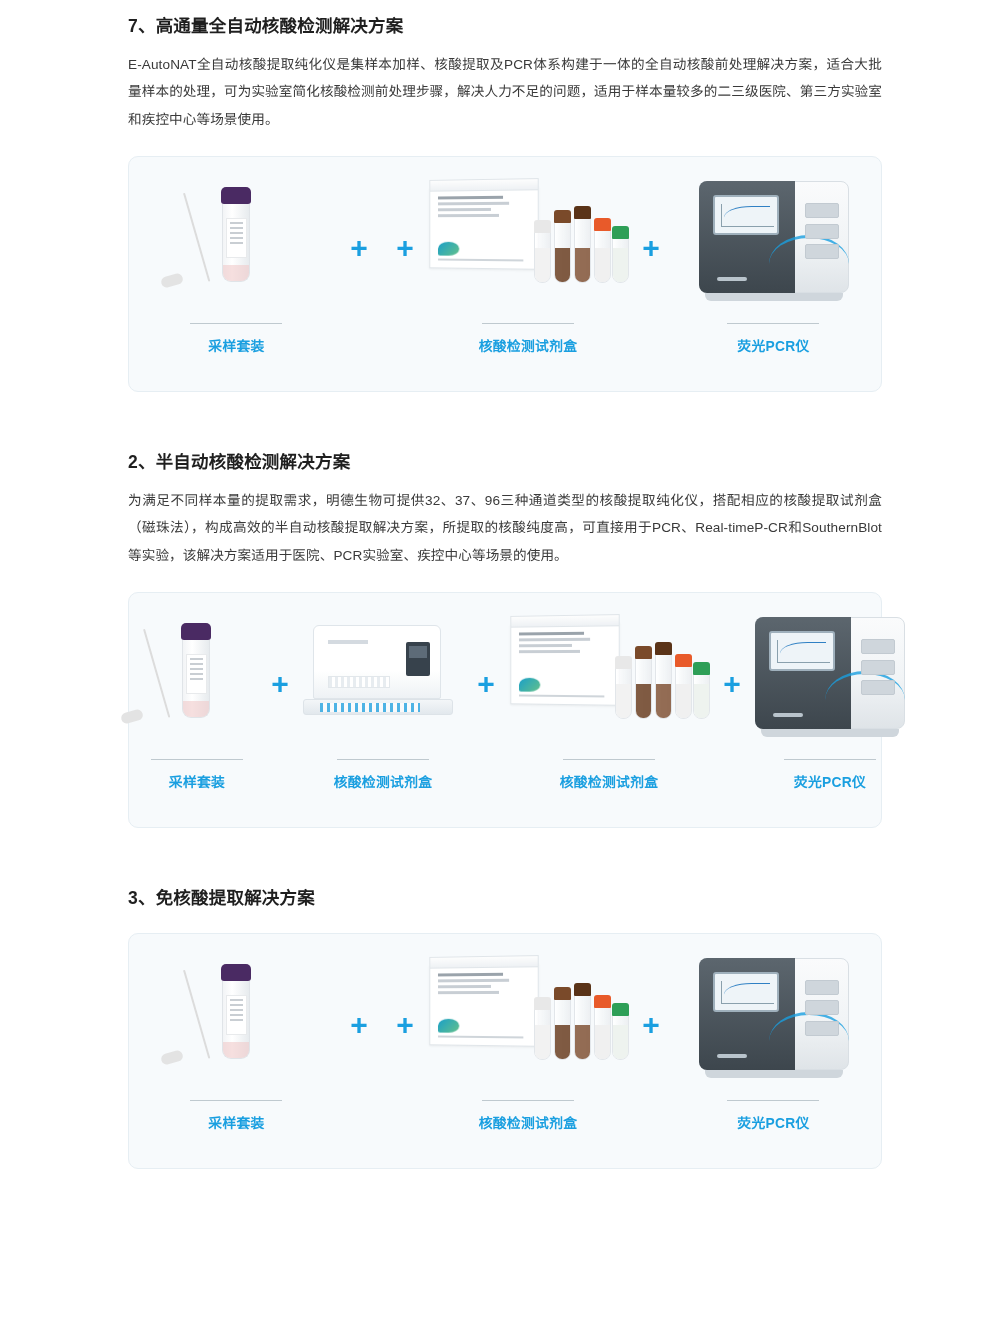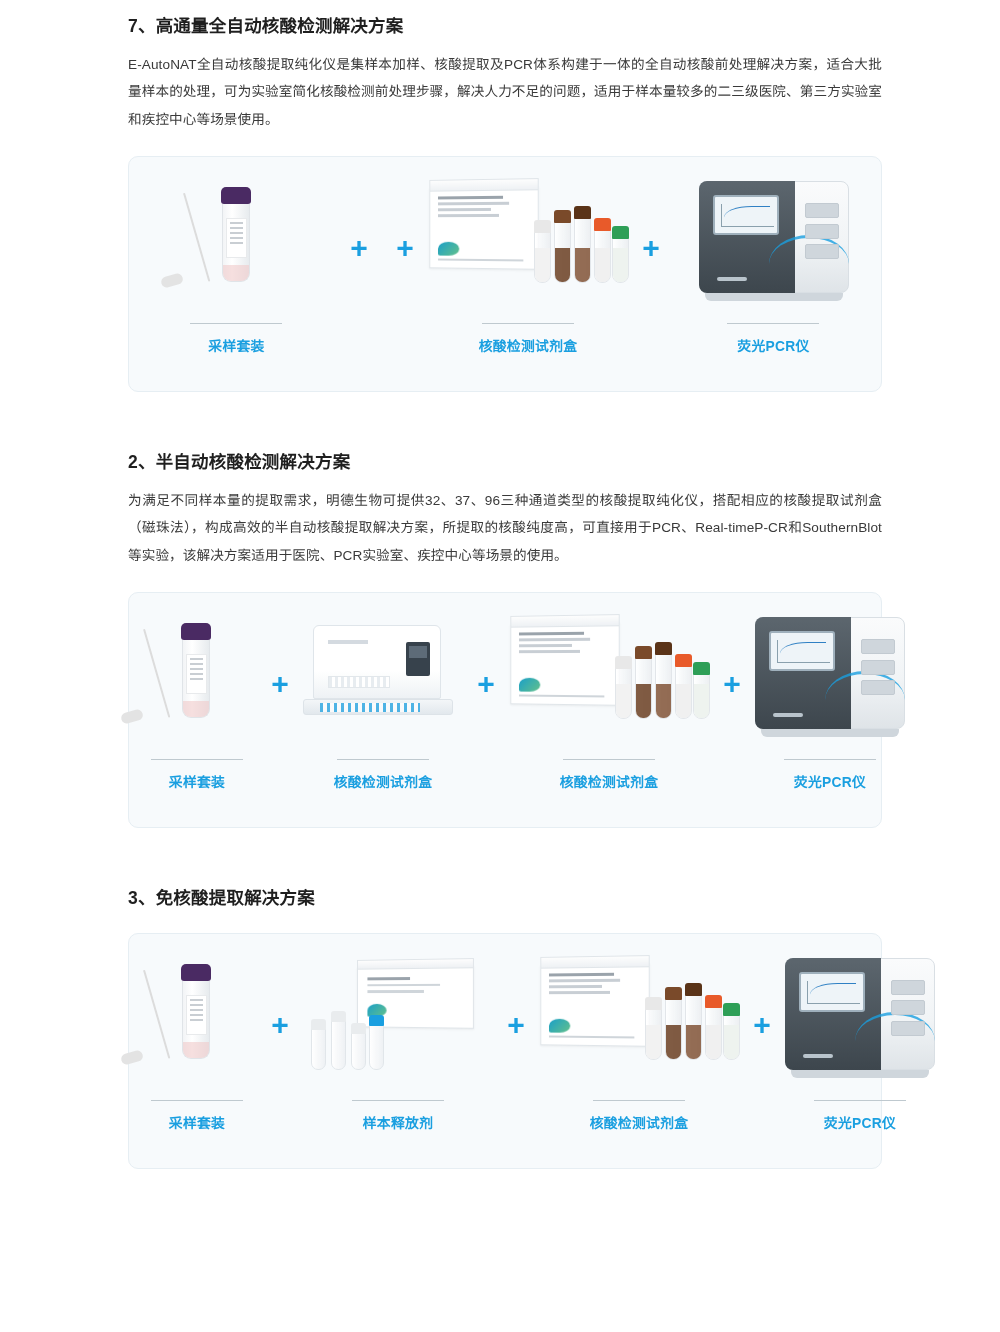--- a/index.html
+++ b/index.html
@@ -830,50 +830,20 @@
                 <div class="liquid"></div>
               </div>
             </div>
           </div>
         </div>
         <div class="caption">采样套装</div>
       </div>
 
       <div class="plus">+</div>
 
-      <div class="step">
-        <div class="art">
-          <div class="release">
-            <div class="rbox">
-              <div class="lid"></div>
-              <div class="t">
-                  <i></i>
-                  <i></i>
-                  <i></i>
-                </div>
-              <div class="swoosh"></div>
-            </div>
-            <div class="smalls">
-              <div class="s s1">
-                  <div class="c"></div>
-                </div>
-              <div class="s s2">
-                  <div class="c"></div>
-                </div>
-              <div class="s s3">
-                  <div class="c"></div>
-                </div>
-              <div class="s s4">
-                  <div class="c"></div>
-                </div>
-            </div>
-          </div>
-        </div>
-        <div class="caption">样本释放剂</div>
-      </div>
 
       <div class="plus">+</div>
 
       <div class="step">
         <div class="art">
           <div class="kit">
             <div class="box">
               <div class="lid"></div>
               <div class="txt">
                   <i></i>

